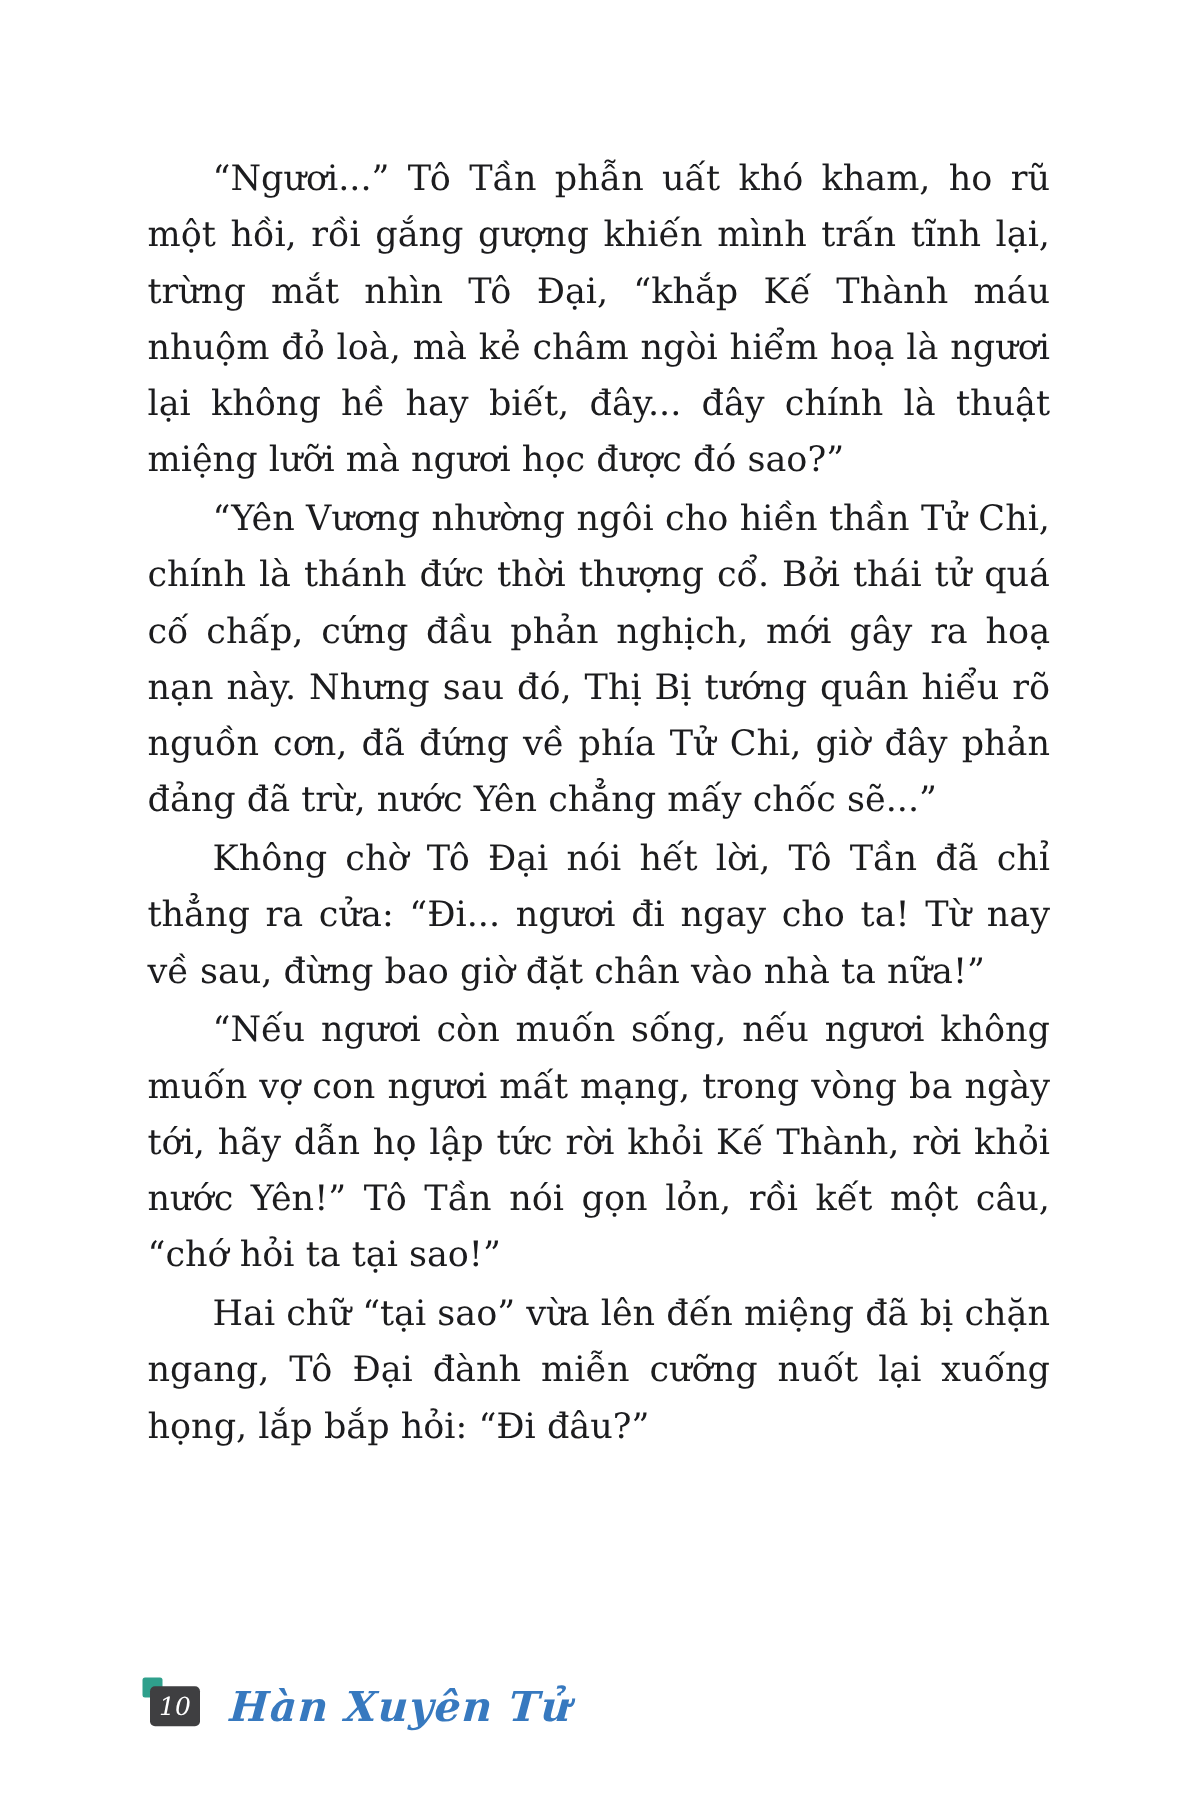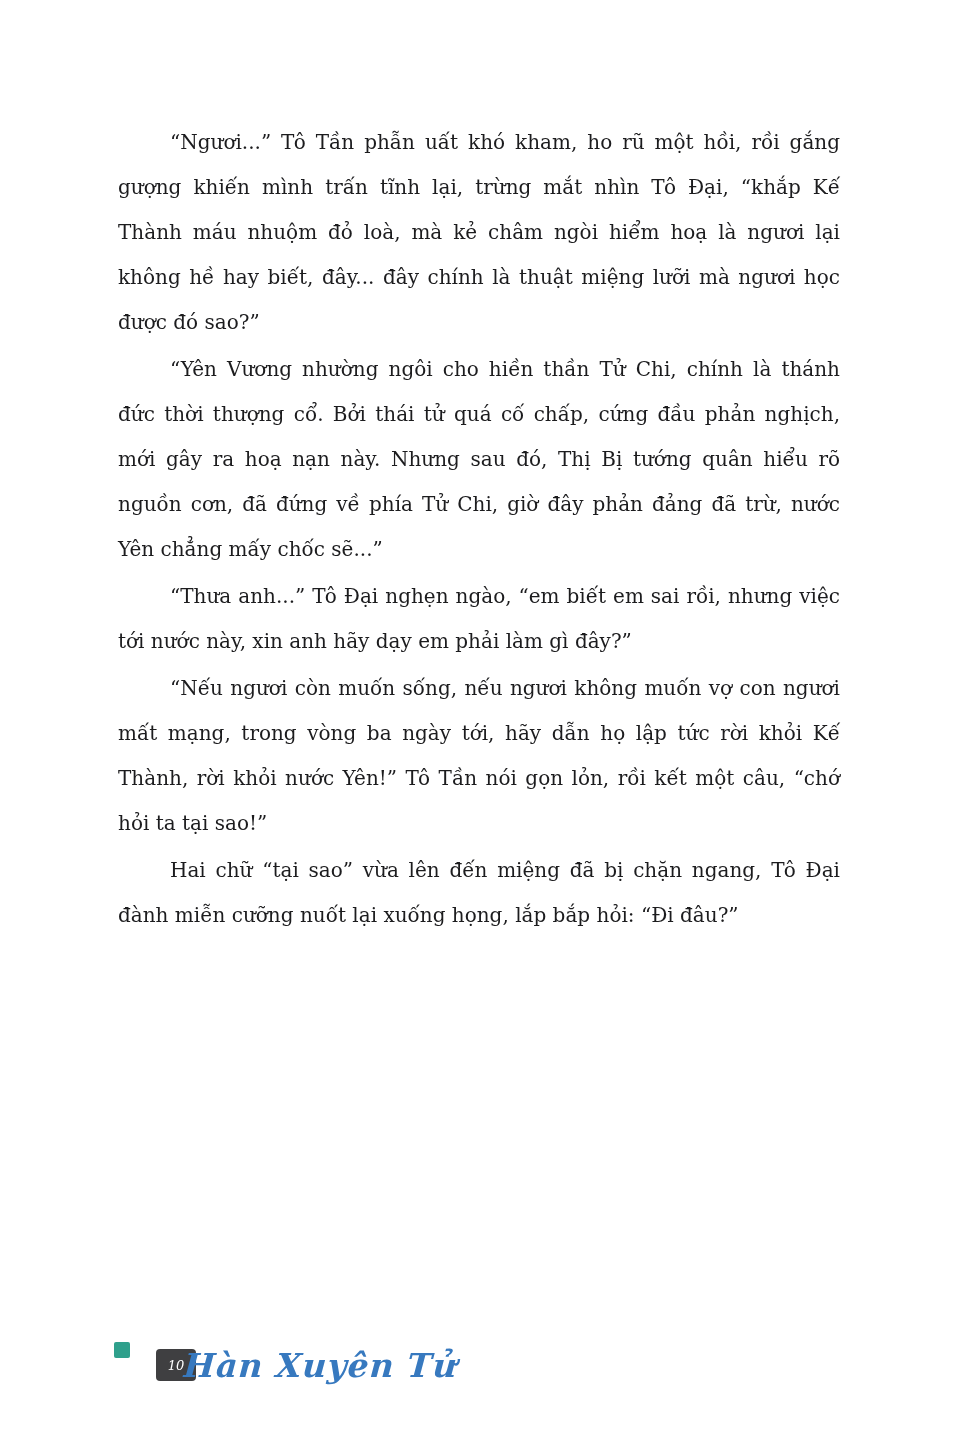--- a/index.html
+++ b/index.html
@@ -18,21 +18,21 @@
   .page {
     position: absolute;
     inset: 0;
     background: #ffffff;
   }
   .text-block {
     position: absolute;
     left: 118px;
     top: 120px;
     width: 722px;
-    font-size: 20px;
+    font-size: 28px;
     line-height: 45px;
     text-align: justify;
     color: #1c1c1e;
   }
   .para {
     margin: 0 0 2px 0;
     text-indent: 52px;
   }
   .footer {
     position: absolute;
@@ -61,45 +61,44 @@
     left: 2px;
     top: 2px;
     width: 40px;
     height: 32px;
     background: #3f3f41;
     border-radius: 4px;
     display: flex;
     align-items: center;
     justify-content: center;
     color: #ffffff;
-    font-size: 13px;
+    font-size: 20px;
     font-style: italic;
     font-family: "DejaVu Serif", serif;
-    margin-left: 36px;
   }
   .logo-script {
     margin-left: 22px;
     font-family: "DejaVu Serif", "Liberation Serif", serif;
     font-style: italic;
     font-weight: bold;
     font-size: 33px;
     letter-spacing: 1px;
     color: #3779bf;
     transform: skewX(-4deg);
   }
 </style>
 </head>
 <body>
 
 <div class="page">
 
   <div class="text-block">
     <p class="para">“Ngươi...” Tô Tần phẫn uất khó kham, ho rũ một hồi, rồi gắng gượng khiến mình trấn tĩnh lại, trừng mắt nhìn Tô Đại, “khắp Kế Thành máu nhuộm đỏ loà, mà kẻ châm ngòi hiểm hoạ là ngươi lại không hề hay biết, đây... đây chính là thuật miệng lưỡi mà ngươi học được đó sao?”</p>
     <p class="para">“Yên Vương nhường ngôi cho hiền thần Tử Chi, chính là thánh đức thời thượng cổ. Bởi thái tử quá cố chấp, cứng đầu phản nghịch, mới gây ra hoạ nạn này. Nhưng sau đó, Thị Bị tướng quân hiểu rõ nguồn cơn, đã đứng về phía Tử Chi, giờ đây phản đảng đã trừ, nước Yên chẳng mấy chốc sẽ...”</p>
-    <p class="para">“Thưa anh...” Tô Đại nghẹn ngào, “em biết em sai rồi, nhưng việc tới nước này, xin anh hãy dạy em phải làm gì đây?”</p>
+    <p class="para">Không chờ Tô Đại nói hết lời, Tô Tần đã chỉ thẳng ra cửa: “Đi... ngươi đi ngay cho ta! Từ nay về sau, đừng bao giờ đặt chân vào nhà ta nữa!”</p>
     <p class="para">“Nếu ngươi còn muốn sống, nếu ngươi không muốn vợ con ngươi mất mạng, trong vòng ba ngày tới, hãy dẫn họ lập tức rời khỏi Kế Thành, rời khỏi nước Yên!” Tô Tần nói gọn lỏn, rồi kết một câu, “chớ hỏi ta tại sao!”</p>
     <p class="para">Hai chữ “tại sao” vừa lên đến miệng đã bị chặn ngang, Tô Đại đành miễn cưỡng nuốt lại xuống họng, lắp bắp hỏi: “Đi đâu?”</p>
   </div>
 
   <div class="footer">
     <div class="pagenum-wrap">
       <span class="teal-mark"></span>
       <span class="pagenum-box">10</span>
     </div>
     <span class="logo-script">Hàn Xuyên Tử</span>

